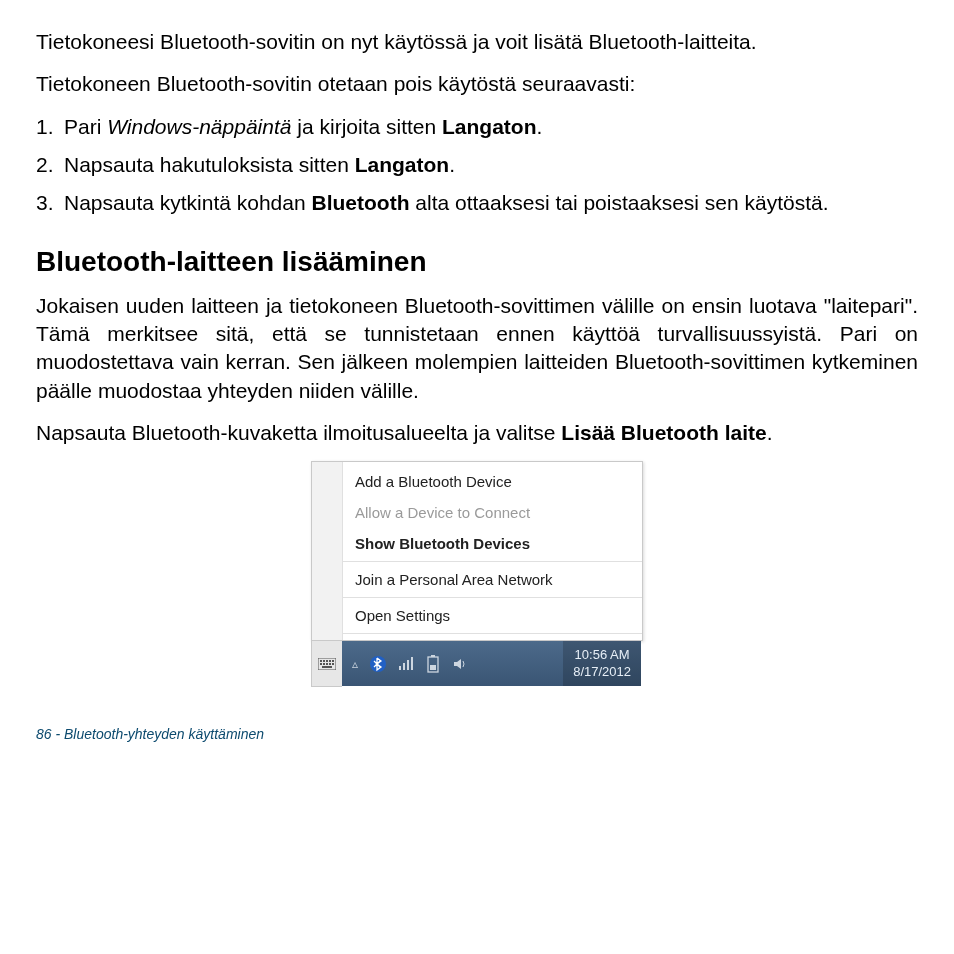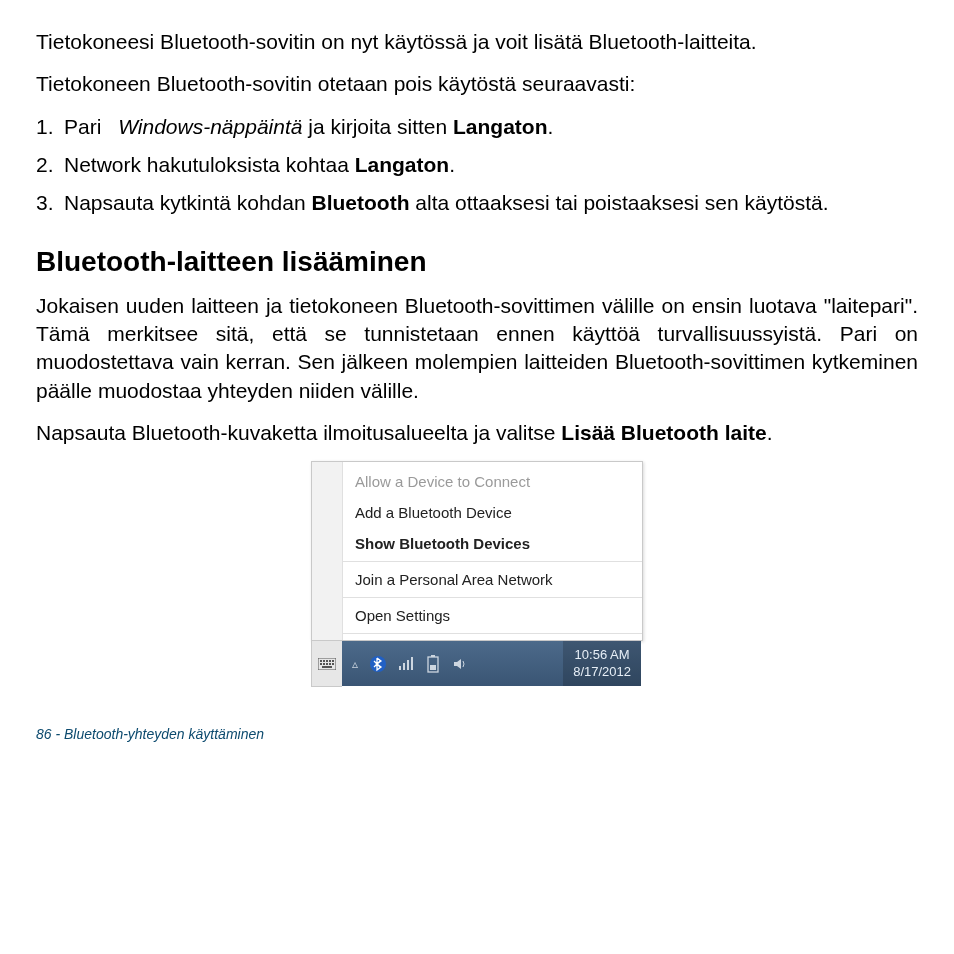--- a/index.html
+++ b/index.html
@@ -27,21 +27,21 @@
     margin: 0 0 10px 0;
     text-align: justify;
     display: flex;
   }
   .list-num {
     flex: 0 0 28px;
   }
   .list-body {
     flex: 1;
   }
-  .italic { font-style: italic; margin-left: 11px; }
+  .italic { font-style: italic; }
   .bold { font-weight: bold; }
   h2.heading {
     font-size: 28px;
     font-weight: bold;
     margin: 28px 0 14px 0;
   }
   .figure-wrap {
     display: flex;
     justify-content: center;
     margin-top: 10px;
@@ -142,21 +142,21 @@
 <div class="list">
   <div class="list-item">
     <span class="list-num">1.</span>
     <span class="list-body">
       <span>Pari </span><span class="italic">Windows-näppäintä</span><span> ja kirjoita sitten </span><span class="bold">Langaton</span><span>.</span>
     </span>
   </div>
   <div class="list-item">
     <span class="list-num">2.</span>
     <span class="list-body">
-      <span>Network hakutuloksista kohtaa </span><span class="bold">Langaton</span><span>.</span>
+      <span>Napsauta hakutuloksista sitten </span><span class="bold">Langaton</span><span>.</span>
     </span>
   </div>
   <div class="list-item">
     <span class="list-num">3.</span>
     <span class="list-body">
       <span>Napsauta kytkintä kohdan </span><span class="bold">Bluetooth</span><span>  alta ottaaksesi tai poistaaksesi sen käytöstä.</span>
     </span>
   </div>
 </div>
 
@@ -166,22 +166,22 @@
 
 <p class="para">
   <span>Napsauta Bluetooth-kuvaketta ilmoitusalueelta ja valitse </span><span class="bold">Lisää Bluetooth laite</span><span>.</span>
 </p>
 
 <div class="figure-wrap">
   <div>
     <div class="context-menu">
       <div class="menu-gutter"></div>
       <div class="menu-items">
+        <div class="menu-item">Add a Bluetooth Device</div>
         <div class="menu-item disabled">Allow a Device to Connect</div>
-        <div class="menu-item">Add a Bluetooth Device</div>
         <div class="menu-item bold">Show Bluetooth Devices</div>
         <div class="menu-sep"></div>
         <div class="menu-item">Join a Personal Area Network</div>
         <div class="menu-sep"></div>
         <div class="menu-item">Open Settings</div>
         <div class="menu-sep"></div>
       </div>
     </div>
 
     <div class="taskbar">

